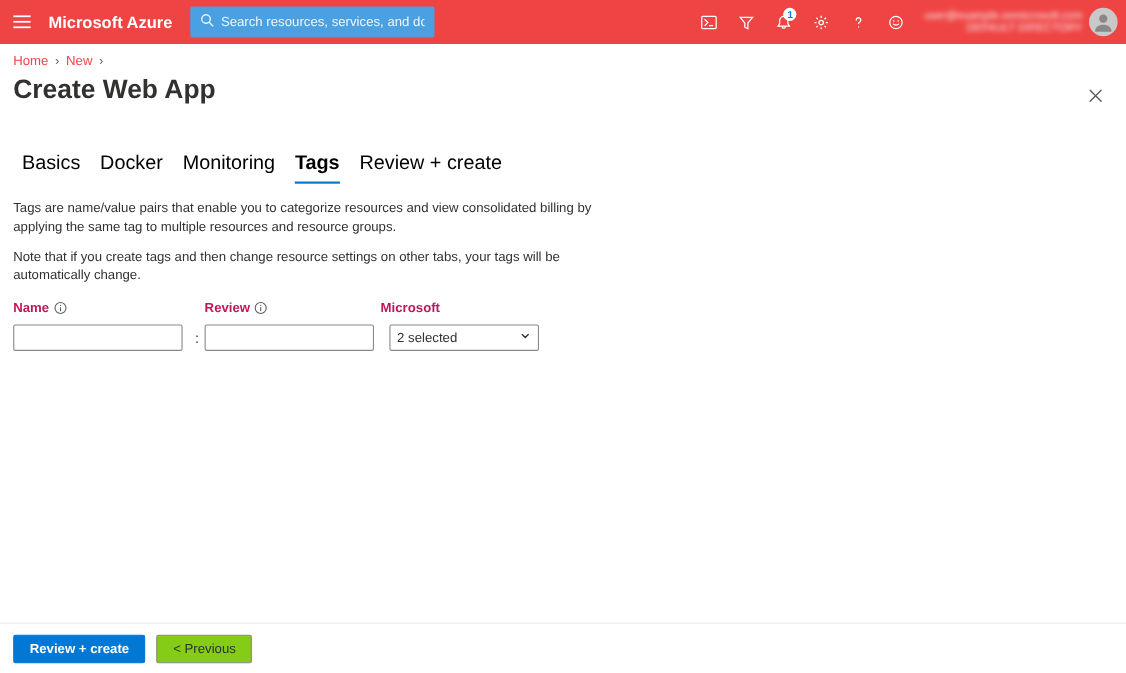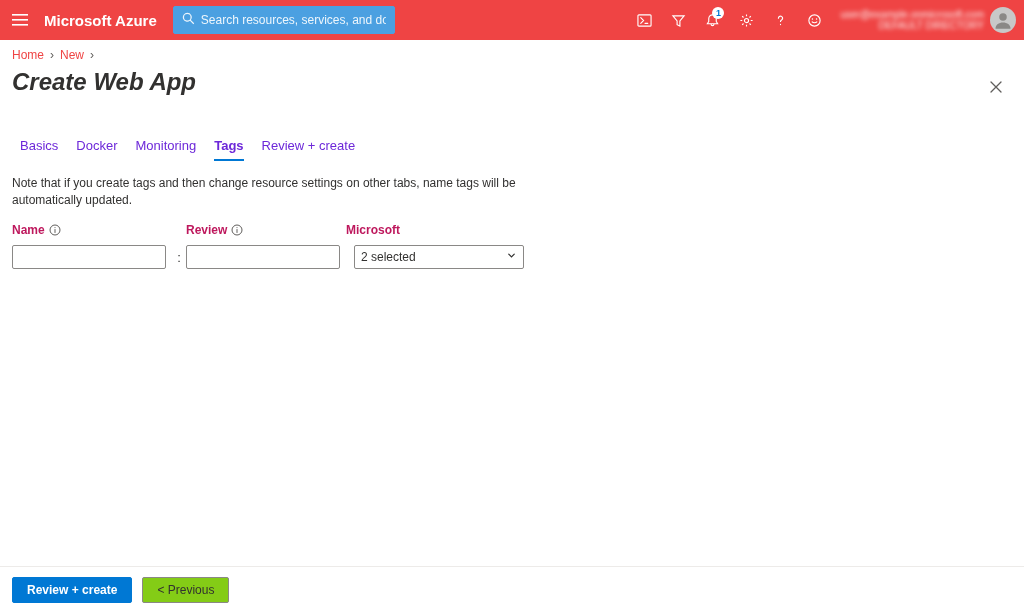--- a/index.html
+++ b/index.html
@@ -133,21 +133,20 @@
       font-size: 12px;
       color: #0078d4;
       padding: 2px 0 4px 0;
       gap: 6px;
     }
     .breadcrumb a { color: #ef4444; text-decoration: none; cursor: pointer; }
     .breadcrumb .sep { color: #605e5c; }
     .title-row {
       display: flex;
       align-items: center;
-      font-style: italic;
     }
     .page-title {
       font-size: 24px;
       font-weight: 600;
       color: #323130;
       padding: 2px 0 12px 0;
       flex: 1;
     }
     .close-btn {
       width: 32px;
@@ -161,22 +160,22 @@
     .close-btn svg { stroke: #605e5c; }
     
     .tabs {
       display: flex;
       gap: 18px;
       border-bottom: none;
       margin-top: 26px;
       padding-left: 8px;
     }
     .tab {
-      font-size: 13px;
-      color: #6d28d9;
+      font-size: 18px;
+      color: #000000;
       padding: 4px 0 8px 0;
       cursor: pointer;
       position: relative;
     }
     .tab.active {
       font-weight: 700;
     }
     .tab.active::after {
       content: '';
       position: absolute;
@@ -232,21 +231,21 @@
       font-size: 12px;
       width: 154px;
       background: #fff;
       outline: none;
     }
     .tag-row .colon {
       text-align: center;
       color: #323130;
     }
     .tag-row .select {
-      width: 170px;
+      width: 136px;
       display: flex;
       align-items: center;
       justify-content: space-between;
       cursor: pointer;
     }
     .chev-down svg { stroke: #323130; fill:none; }
     
     .footer {
       position: absolute;
       left: 0;
@@ -372,21 +371,22 @@
 
   <div class="tabs">
     <div class="tab">Basics</div>
     <div class="tab">Docker</div>
     <div class="tab">Monitoring</div>
     <div class="tab active">Tags</div>
     <div class="tab">Review + create</div>
   </div>
 
   <div class="desc">
-    <p>Note that if you create tags and then change resource settings on other tabs, name tags will be automatically updated.</p>
+    <p>Tags are name/value pairs that enable you to categorize resources and view consolidated billing by applying the same tag to multiple resources and resource groups.</p>
+    <p>Note that if you create tags and then change resource settings on other tabs, your tags will be automatically change.</p>
   </div>
 
   <div class="tag-headers">
     <div class="hdr">
       <span>Name</span>
       <span class="info-icon">
         <svg width="12" height="12" viewBox="0 0 12 12">
             <circle cx="6" cy="6" r="5" stroke-width="1"></circle>
             <path d="M6 3.6v.1M6 5.5v3" stroke-width="1" stroke-linecap="round"></path>
           </svg>

